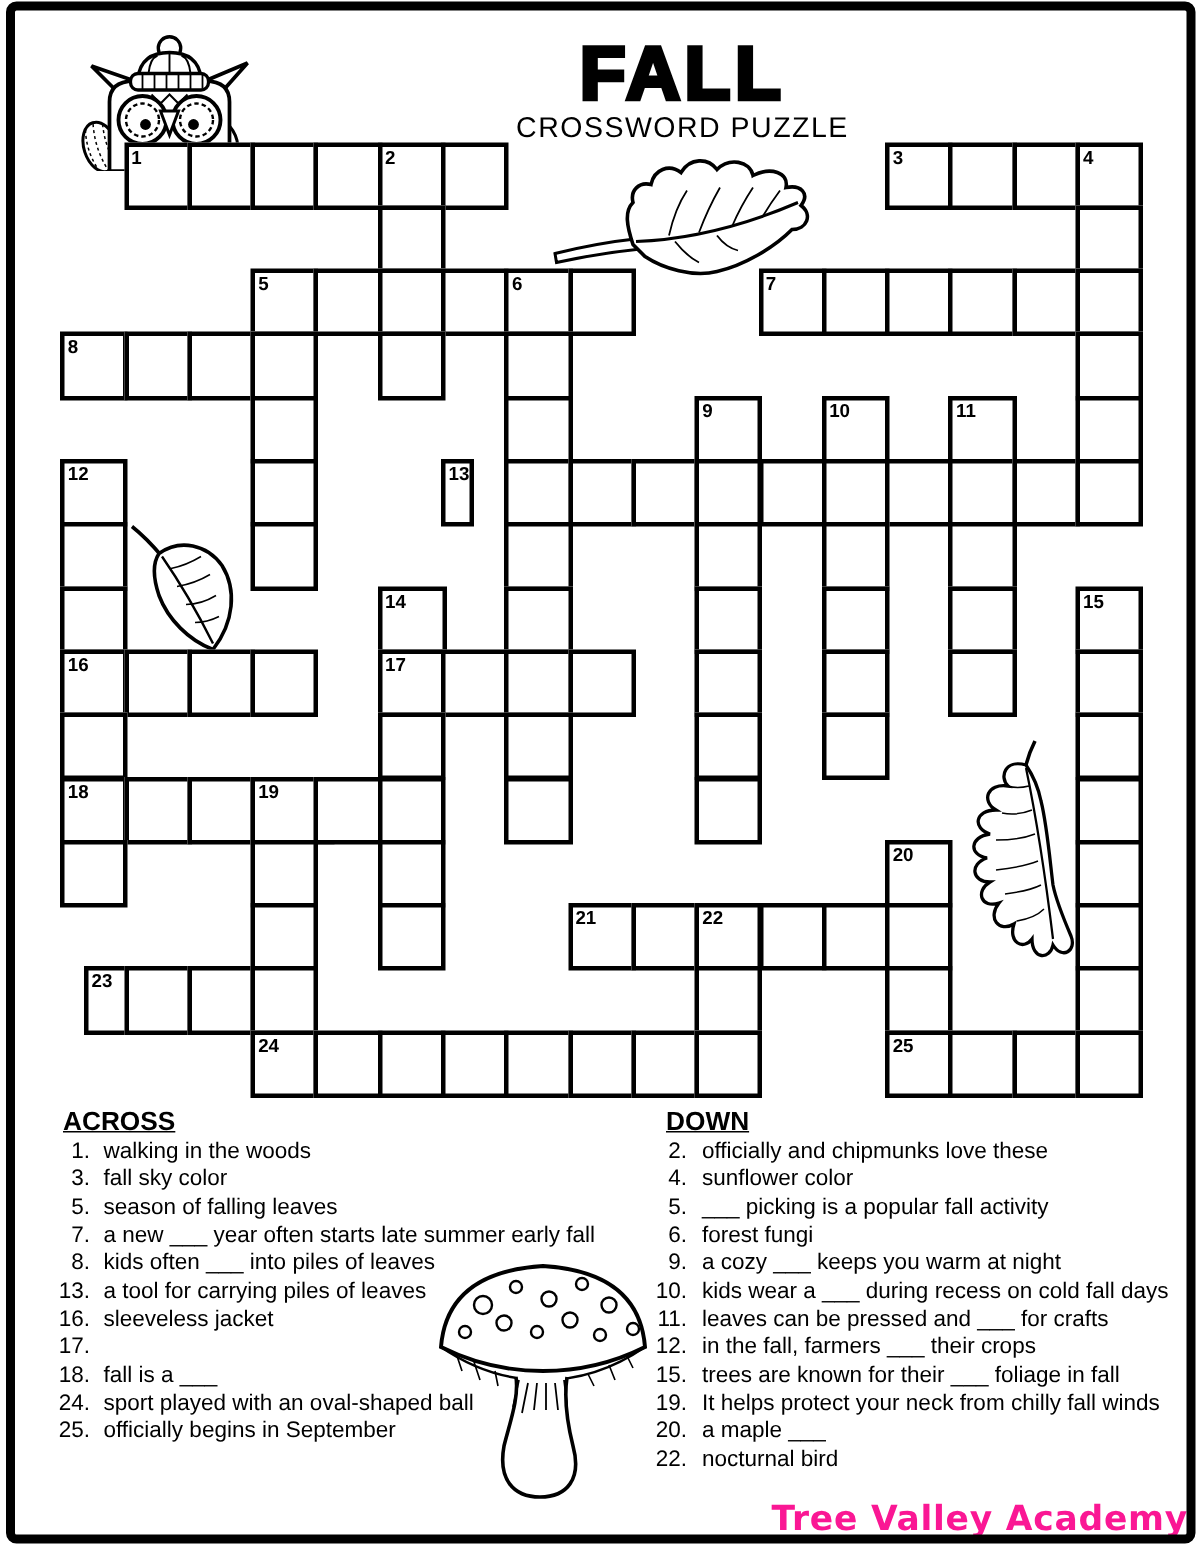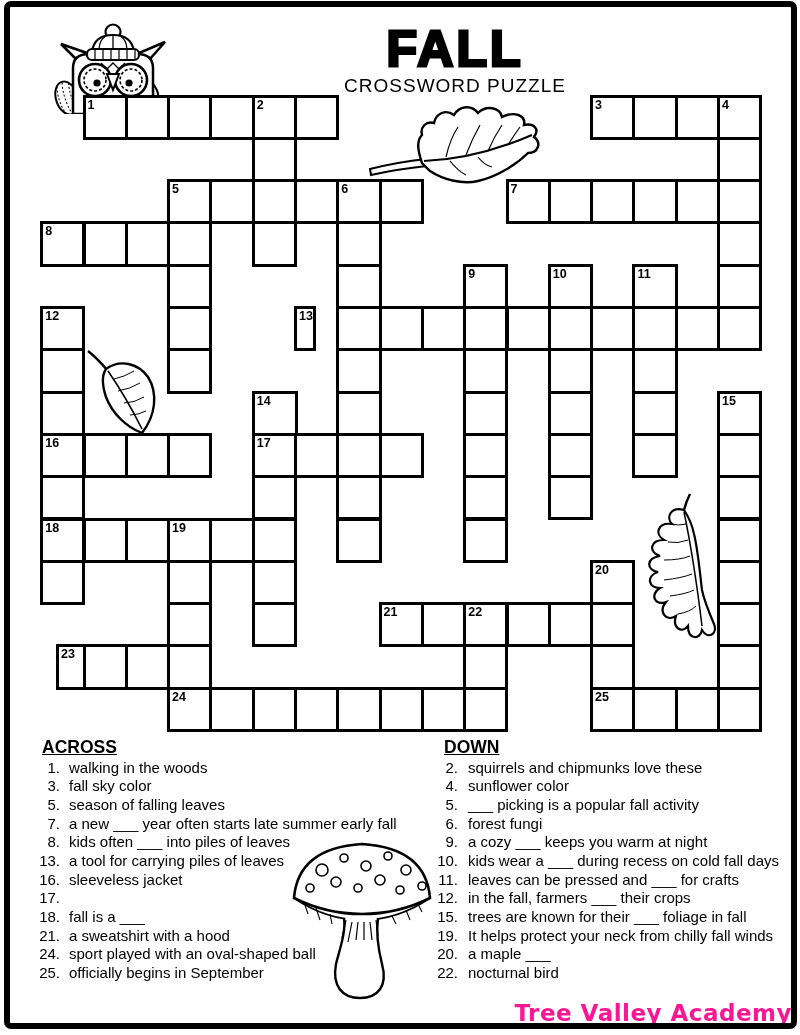--- a/index.html
+++ b/index.html
@@ -351,38 +351,34 @@
         <span class="txt">sleeveless jacket</span>
       </div>
       <div class="clue">
         <span class="num">17.</span>
       </div>
       <div class="clue">
         <span class="num">18.</span>
         <span class="txt">fall is a ___</span>
       </div>
       <div class="clue">
-        <span class="num">21.</span>
-        <span class="txt">a sweatshirt with a hood</span>
-      </div>
-      <div class="clue">
         <span class="num">24.</span>
         <span class="txt">sport played with an oval-shaped ball</span>
       </div>
       <div class="clue">
         <span class="num">25.</span>
         <span class="txt">officially begins in September</span>
       </div>
     </div>
 
   <div class="clue-head" id="down-head">DOWN</div>
   <div class="clue-list" id="down-list">
       <div class="clue">
         <span class="num">2.</span>
-        <span class="txt">squirrels and chipmunks love these</span>
+        <span class="txt">officially and chipmunks love these</span>
       </div>
       <div class="clue">
         <span class="num">4.</span>
         <span class="txt">sunflower color</span>
       </div>
       <div class="clue">
         <span class="num">5.</span>
         <span class="txt">___ picking is a popular fall activity</span>
       </div>
       <div class="clue">

